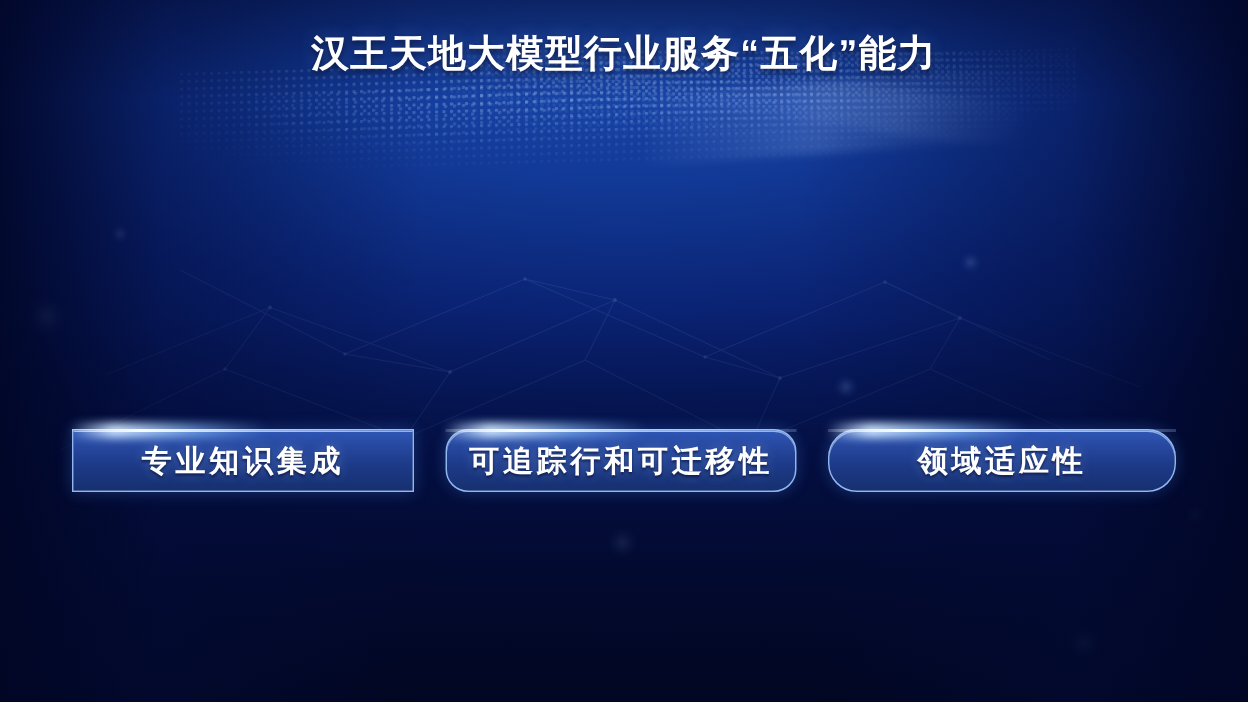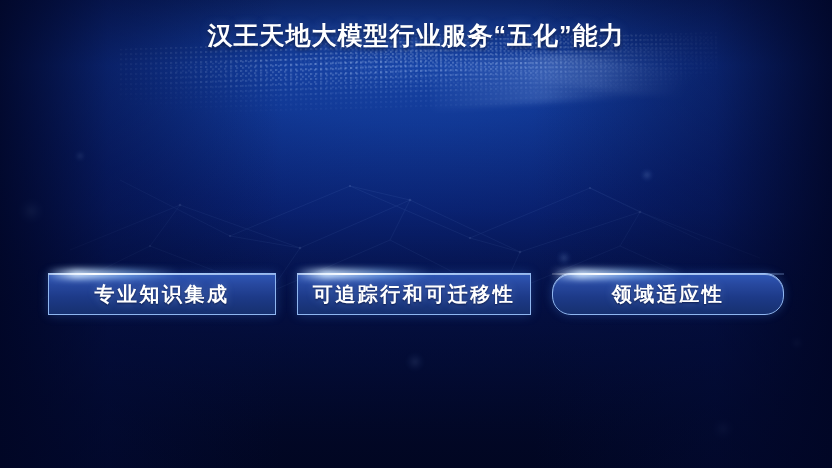--- a/index.html
+++ b/index.html
@@ -141,21 +141,21 @@
       0 0 60px rgba(90,150,250,0.35),
       0 3px 6px rgba(2,10,50,0.55);
     z-index: 6;
     white-space: nowrap;
   }
 
   
   .pill-row {
     position: absolute;
     left: 48px;
-    top: 273px;
+    top: 286px;
     width: 736px;
     height: 42px;
     display: flex;
     justify-content: space-between;
     align-items: stretch;
     z-index: 6;
   }
   .pill {
     position: relative;
     display: flex;
@@ -182,21 +182,21 @@
   }
   .pill::after {
     content: "";
     position: absolute;
     left: -1px; right: -1px; top: -1px;
     height: 2px;
     background: linear-gradient(90deg, rgba(255,255,255,0.15) 0%, rgba(255,255,255,0.95) 20%, rgba(190,220,255,0.6) 55%, rgba(160,195,250,0.25) 100%);
     pointer-events: none;
   }
   .pill-1 { width: 228px; }
-  .pill-2 { width: 234px; }
+  .pill-2 { width: 234px; border-radius: 15px; }
   .pill-3 { width: 232px; border-radius: 19px; }
 
   .pill-label {
     font-size: 20px;
     font-weight: bold;
     letter-spacing: 2.5px;
     color: #ffffff;
     text-shadow: 0 1px 2px rgba(2,10,50,0.7), 0 0 8px rgba(160,200,255,0.35);
     white-space: nowrap;
     position: relative;

